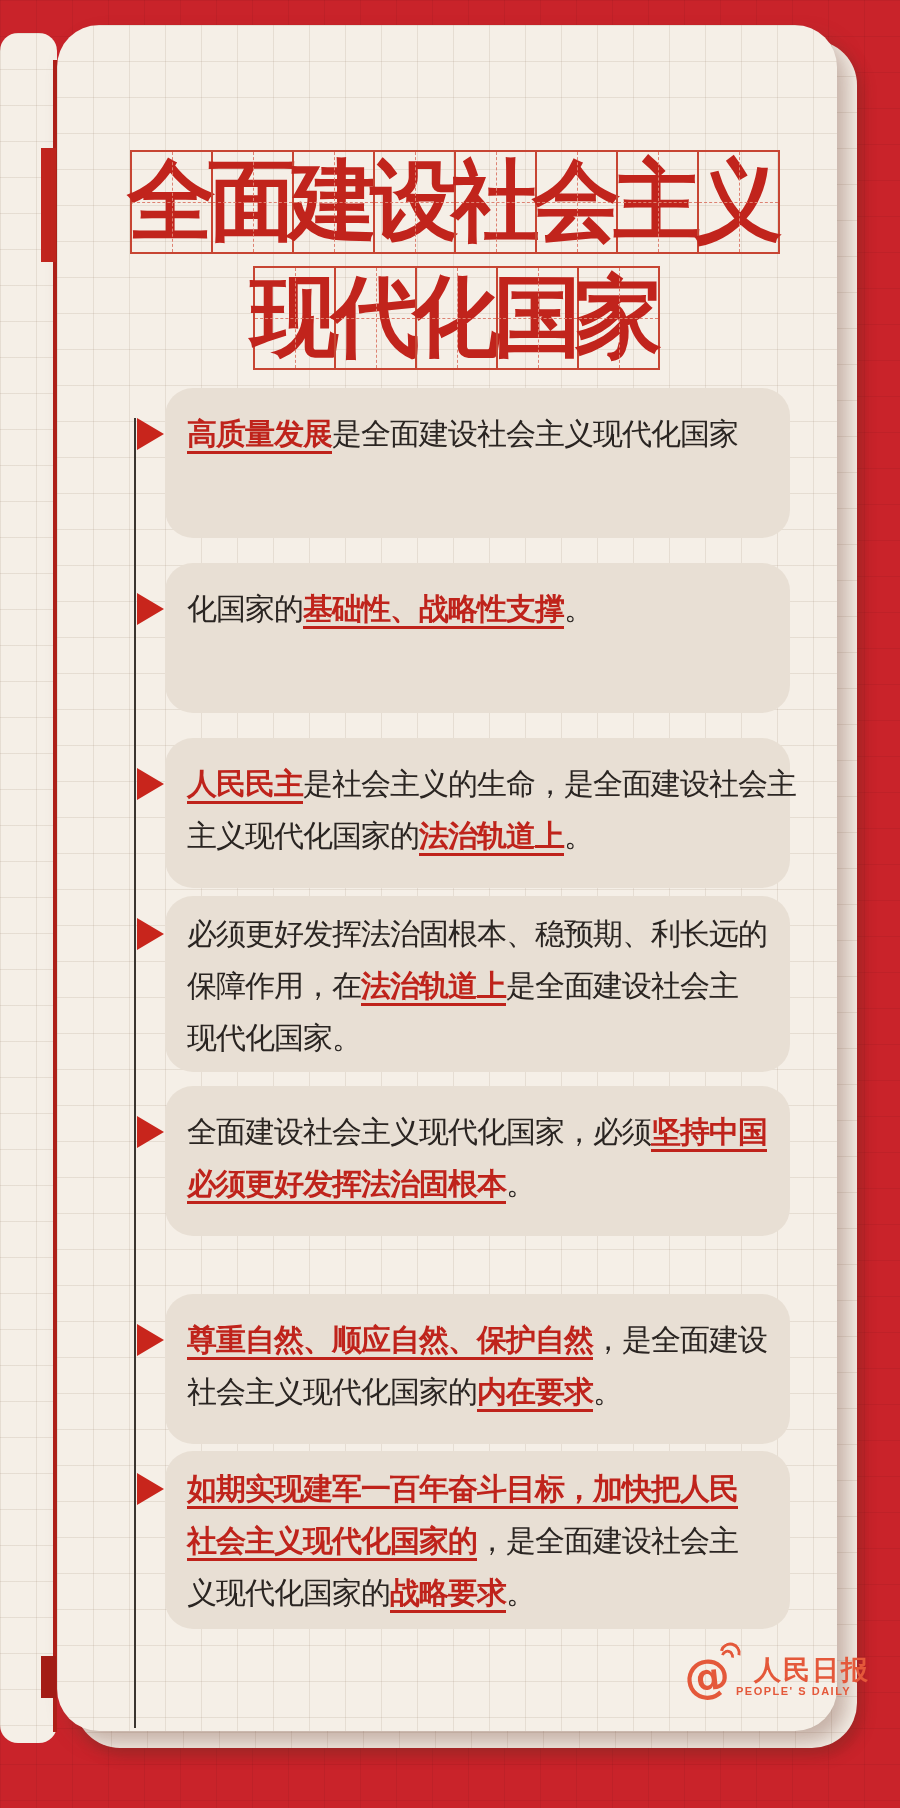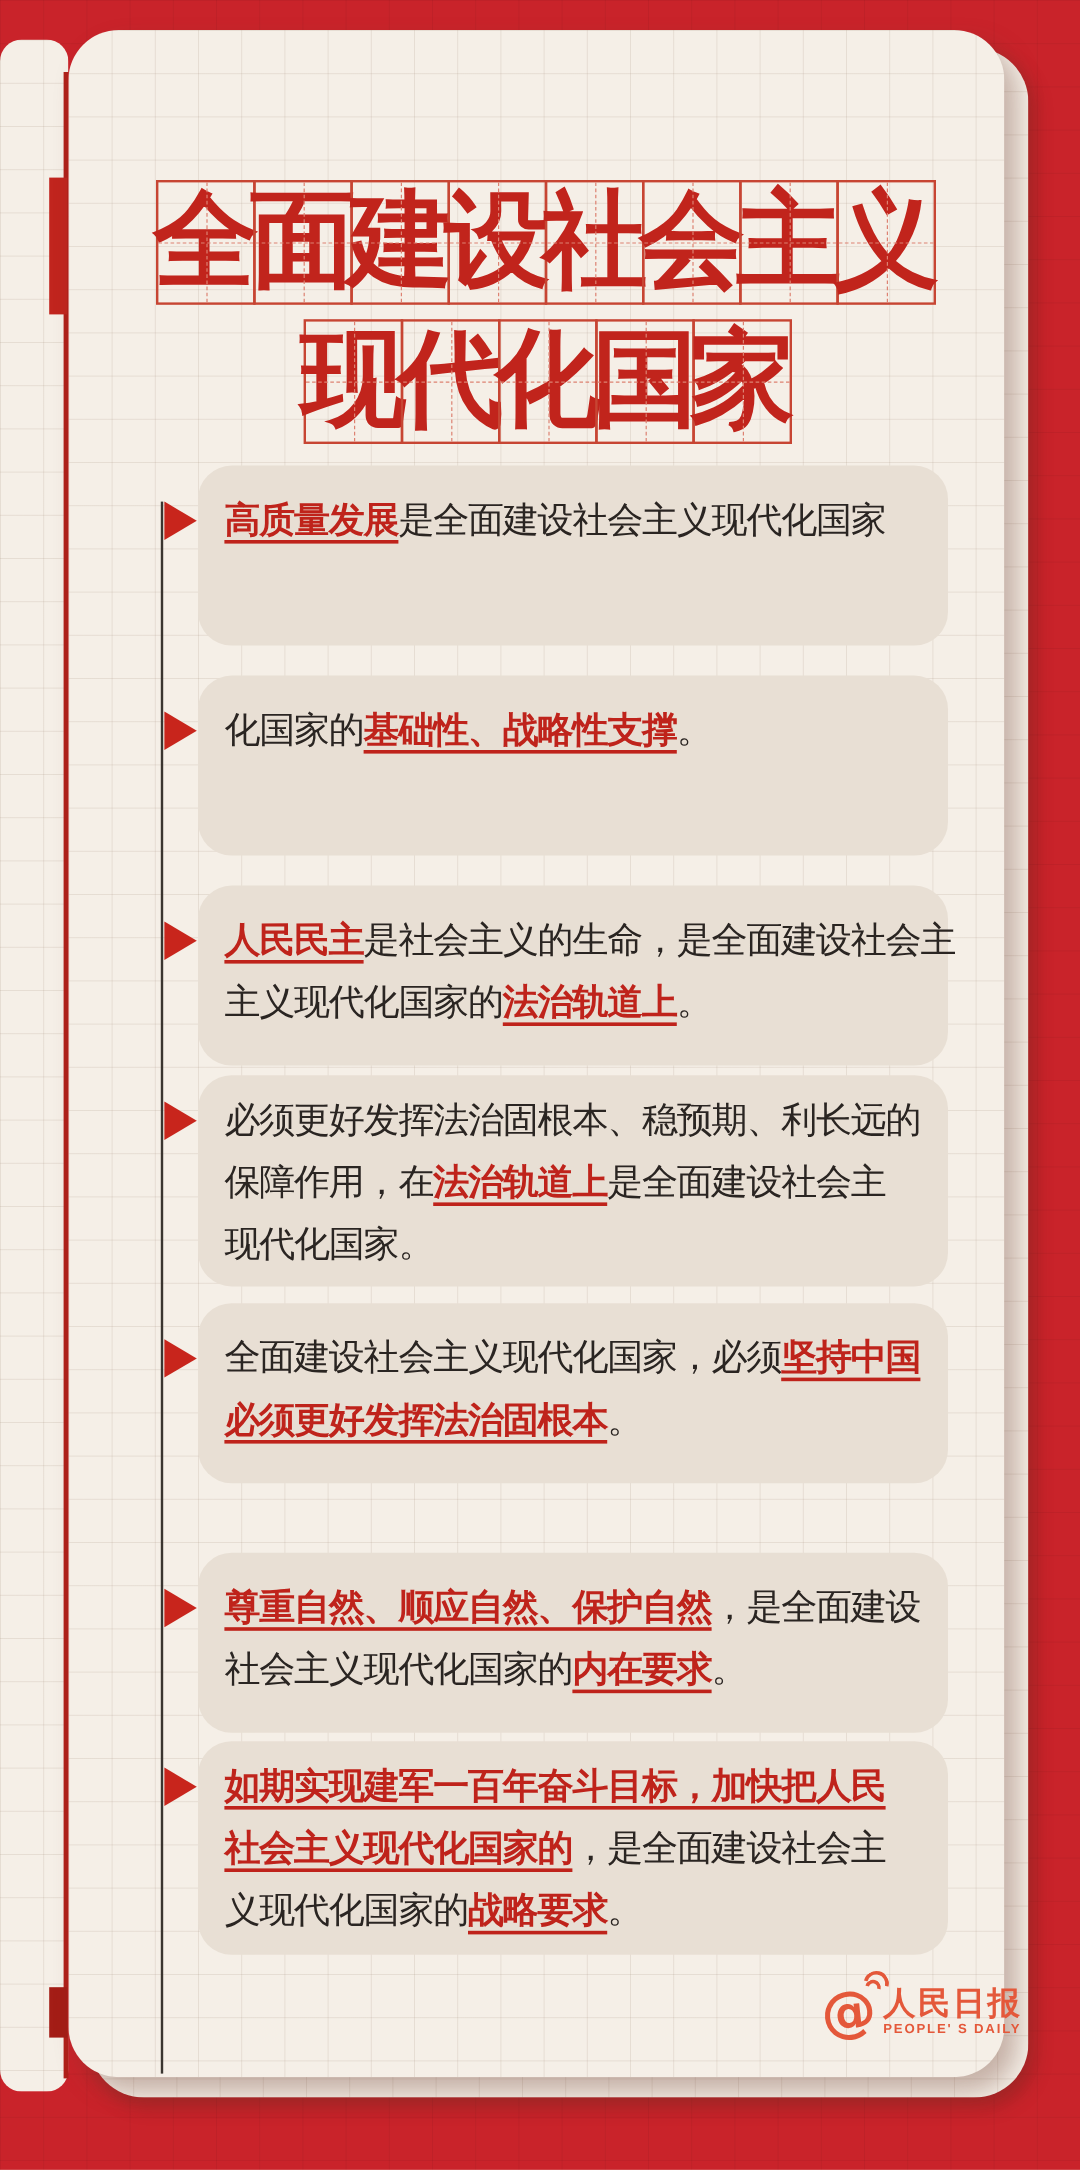--- a/index.html
+++ b/index.html
@@ -106,20 +106,21 @@
     position:absolute;border:3px solid #e4583a;border-radius:50%;
     border-bottom-color:transparent;border-left-color:transparent;
     transform:rotate(-25deg);
   }
   .logo-at .w1{width:7px;height:7px;right:-6px;top:-1px;}
   .logo-at .w2{width:15px;height:15px;right:-13px;top:-8px;}
   .logo-text{display:flex;flex-direction:column;align-items:flex-start;}
   .logo-cn{
     font-size:27px;font-weight:700;letter-spacing:2px;line-height:30px;
     font-family:"DejaVu Sans","Liberation Sans",sans-serif;
+    margin-left:18px;
   }
   .logo-en{
     font-size:11px;font-weight:700;letter-spacing:1.5px;line-height:13px;
     font-family:"Liberation Sans","DejaVu Sans",sans-serif;
   }
 </style>
 </head>
 <body>
 
 <div class="canvas">

